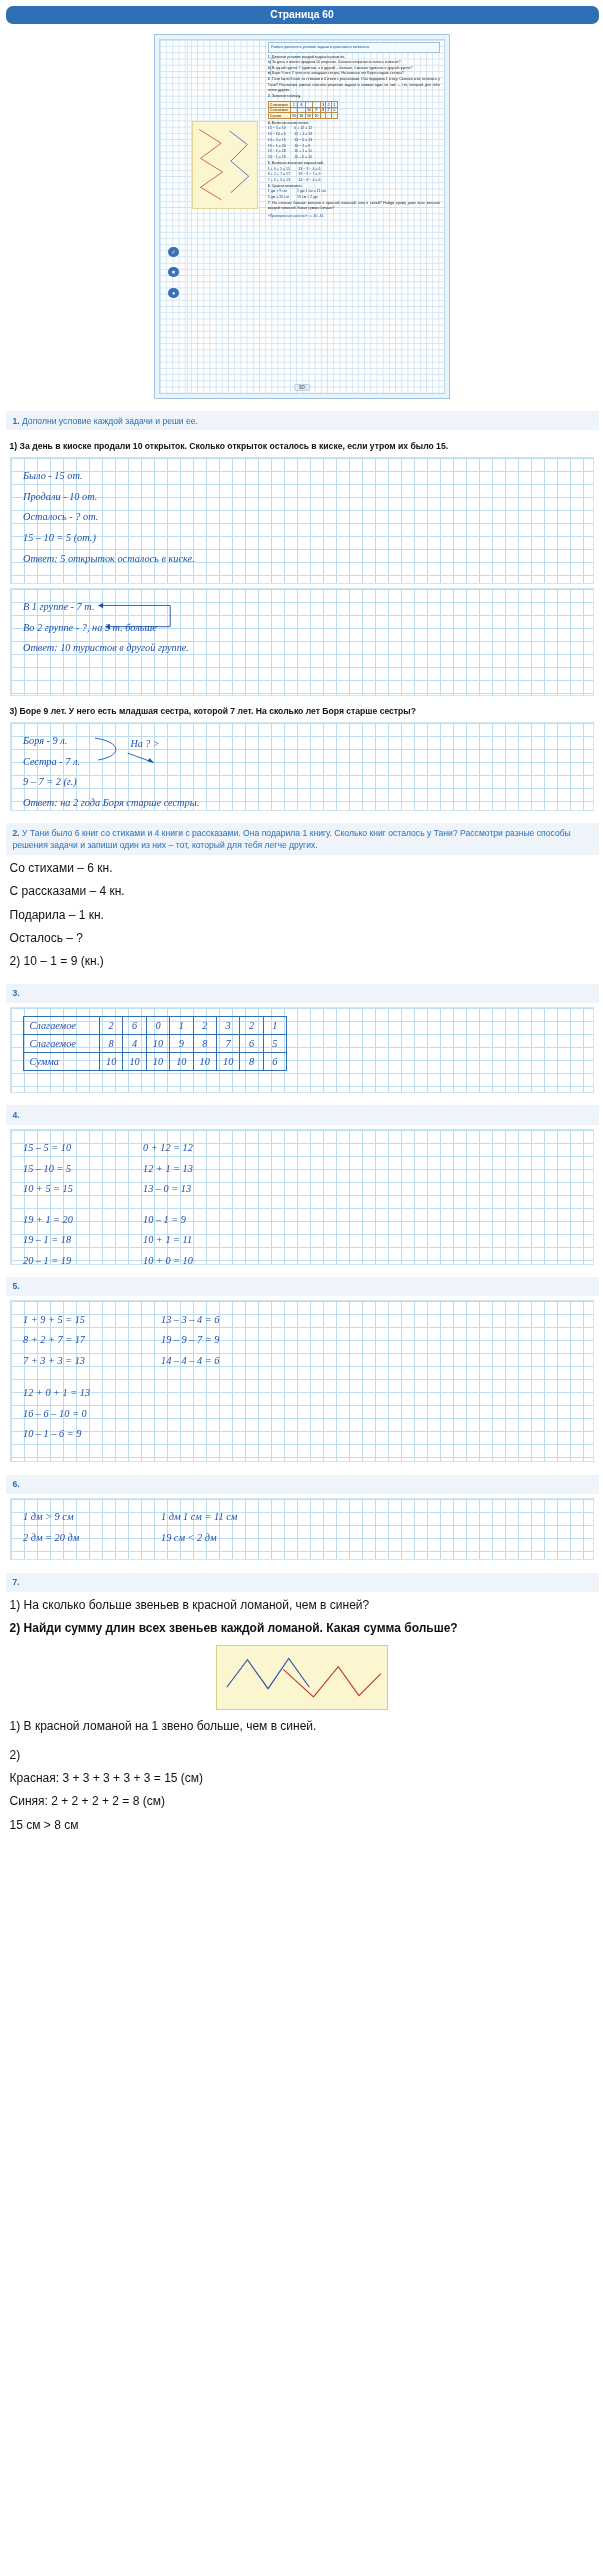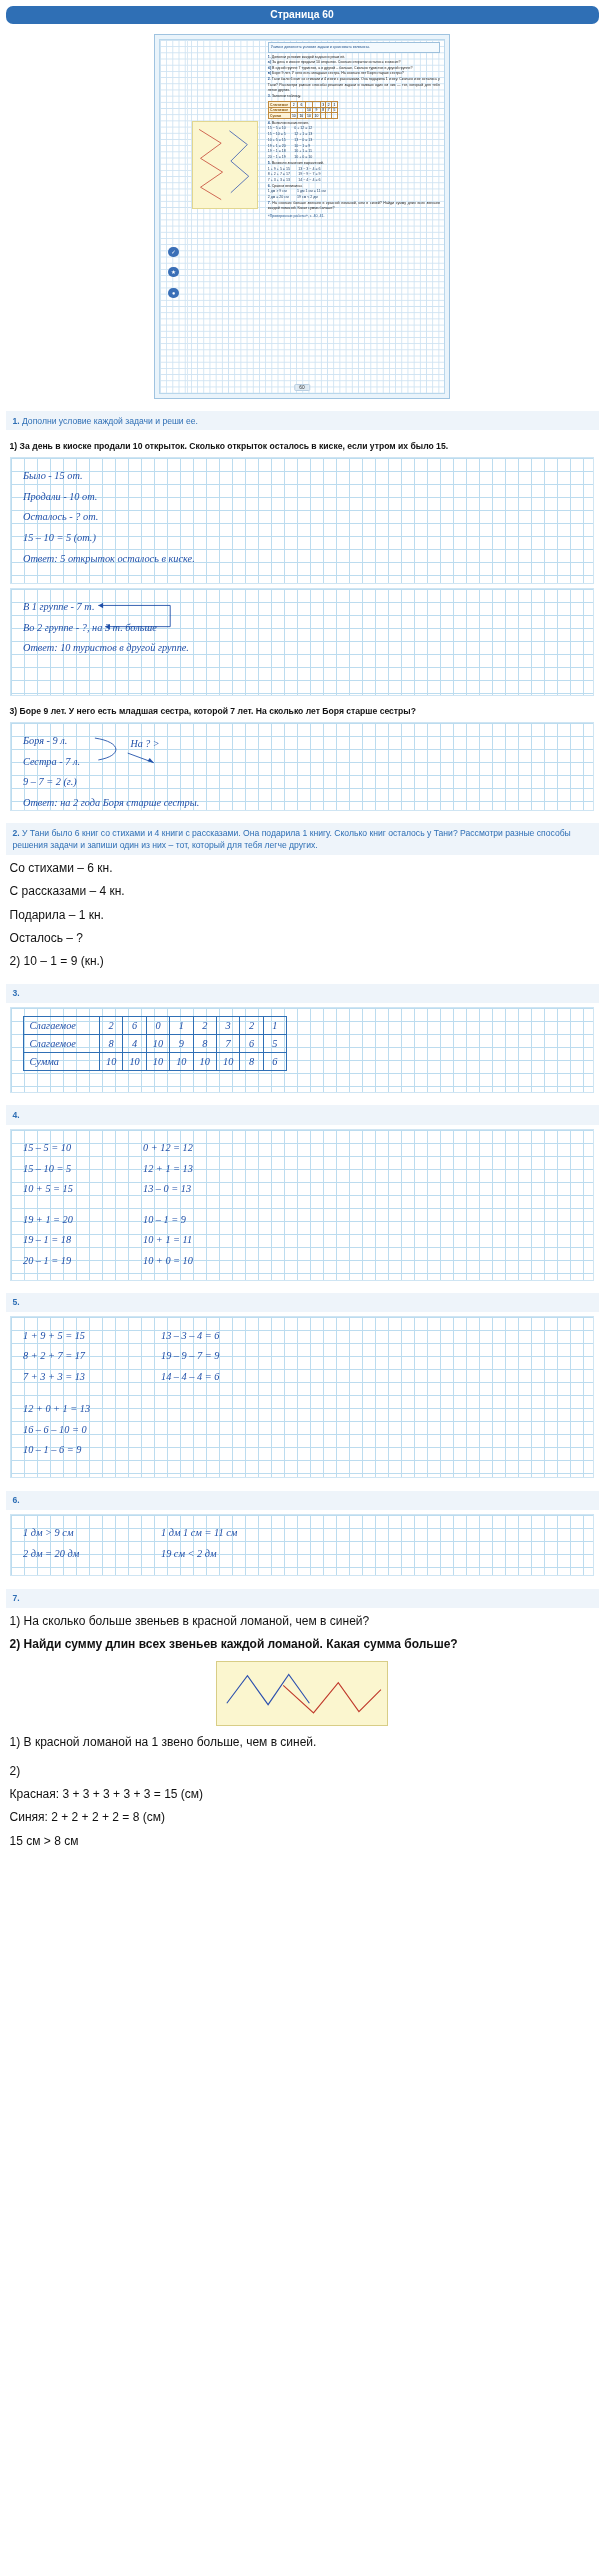--- a/index.html
+++ b/index.html
@@ -427,21 +427,21 @@
         <td>8</td>
         <td>6</td>
       </tr>
     </tbody>
       </table>
   </div>
 
   <div class="sec-head">
     <span class="num">4.</span>
   </div>
-  <div class="grid-block" style="height:152px;">
+  <div class="grid-block" style="height:136px;">
     <div class="cols2">
       <div class="col-a">
         <div class="hand">15 – 5 = 10</div>
         <div class="hand">15 – 10 = 5</div>
         <div class="hand">10 + 5 = 15</div>
         <div class="hand" style="margin-top:9.6px;">19 + 1 = 20</div>
         <div class="hand">19 – 1 = 18</div>
         <div class="hand">20 – 1 = 19</div>
       </div>
       <div class="col-b">

